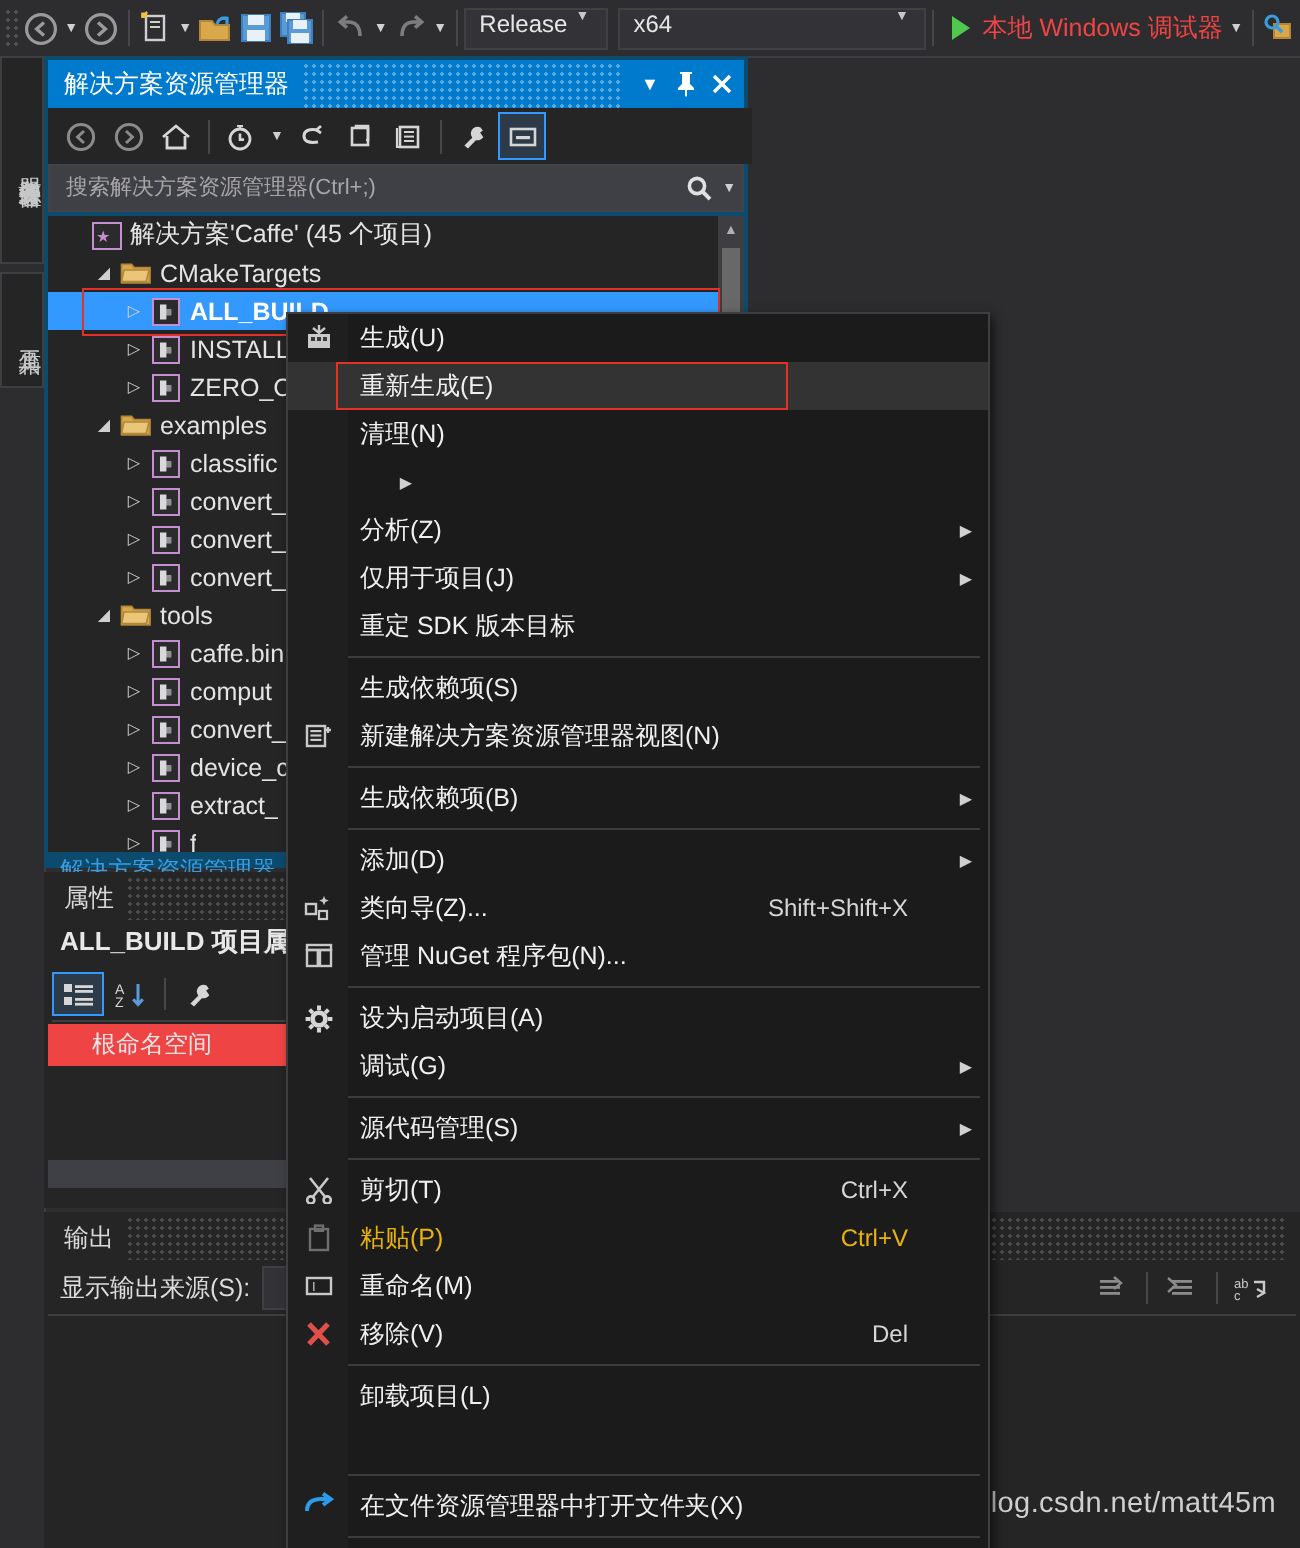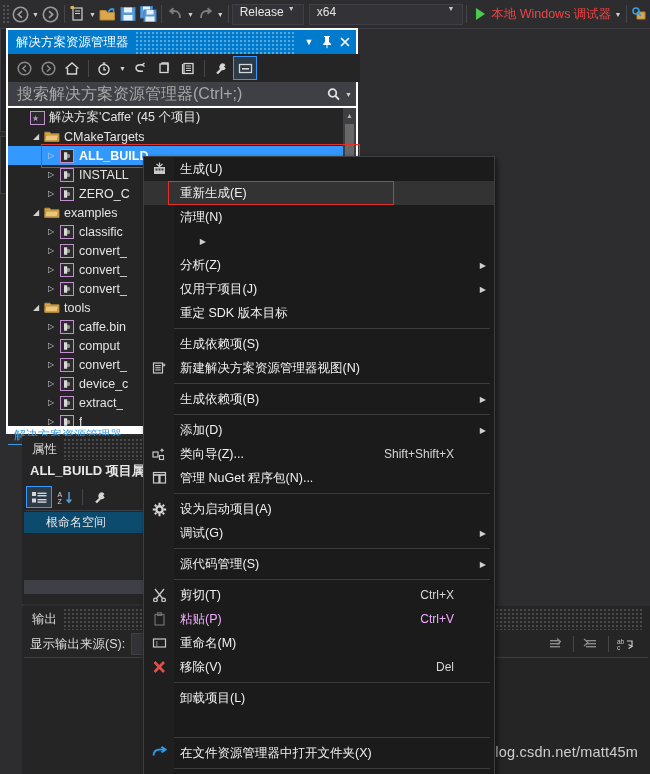--- a/index.html
+++ b/index.html
@@ -46,22 +46,22 @@
   .vtab { position: absolute; left: 0; width: 22px;
     color: #c8c8c8; font-size: 11.5px; letter-spacing: .5px;
     writing-mode: vertical-rl; text-orientation: upright;
     display: flex; align-items: flex-start; justify-content: center;
     background: #252526; border: 1px solid #3e3e42; box-sizing: border-box;
     padding-top: 3px; white-space: nowrap; }
   .vtab-1 { top: 0; height: 104px; }
   .vtab-2 { top: 108px; height: 58px; }
 
   
-  .sepanel { position: absolute; left: 6px; top: 28px; width: 352px; height: 406px;
-    background: #ffffff; }
+  .sepanel { position: absolute; left: 22px; top: 28px; width: 352px; height: 406px;
+    background: #0c4a6e; }
   .se-title {
     position: absolute; left: 2px; top: 2px; width: 348px; height: 24px;
     background: #007acc; display: flex; align-items: center; padding: 0 2px 0 8px;
     box-sizing: border-box;
   }
   .se-title-text { color: #ffffff; font-size: 12.5px; white-space: nowrap; }
   .se-title-dots { flex:1; height: 100%; margin: 0 6px;
     background-image: radial-gradient(#57a8da 1px, transparent 1px);
     background-size: 4px 4px; background-position: 0 9px; }
   .se-tool { width: 18px; height: 22px; display:flex; align-items:center; justify-content:center;
@@ -69,21 +69,21 @@
   .se-toolbar { position: absolute; left: 2px; top: 26px; width: 348px; height: 28px;
     background: #252526; display: flex; align-items: center; padding-left: 4px; }
   .se-tb-btn { width: 24px; height: 24px; display:flex; align-items:center; justify-content:center; }
   .se-tb-btn.sel { border: 1px solid #3399ff; background: #2d3a47; box-sizing: border-box; }
   .se-tb-sep { width: 1px; height: 17px; background: #474749; margin: 0 4px; }
   .se-search { position: absolute; left: 2px; top: 54px; width: 348px; height: 24px;
     background: #3f3f46; border: 1px solid #434346; box-sizing: border-box;
     display: flex; align-items: center; padding: 0 3px 0 8px; }
   .se-search input {
     flex: 1; background: transparent; border: 0; outline: 0;
-    color: #e0e0e0; font-size: 16px; font-family: inherit; padding: 0;
+    color: #e0e0e0; font-size: 11px; font-family: inherit; padding: 0;
   }
   .se-search input::placeholder { color: #a7a7a7; }
 
   
   .se-tree { position: absolute; left: 2px; top: 80px; width: 348px; height: 318px;
     background: #252526; overflow: hidden; }
   .trow { height: 19px; display: flex; align-items: center; white-space: nowrap;
     font-size: 12.5px; color: #e4e4e4; position: relative; }
   .trow.sel { background: #3399ff; color: #ffffff; font-weight: bold; }
   .twist { width: 14px; height: 19px; display: flex; align-items: center; justify-content: center;
@@ -115,21 +115,21 @@
     background-size: 4px 4px; background-position: 0 8px; }
   .pp-sub { position: absolute; left: 8px; top: 26px; color: #e8e8e8;
     font-size: 13px; font-weight: bold; white-space: nowrap; }
   .pp-toolbar { position: absolute; left: 4px; top: 48px; width: 344px; height: 26px;
     display: flex; align-items: center; border-bottom: 1px solid #3e3e42; }
   .pp-tb-btn { width: 26px; height: 22px; display:flex; align-items:center; justify-content:center; }
   .pp-tb-btn.sel { border: 1px solid #3399ff; background: #2d3a47; box-sizing: border-box; }
   .pp-tb-sep { width:1px; height:16px; background:#474749; margin:0 4px; }
   .pp-grid { position: absolute; left: 2px; top: 76px; width: 348px; height: 66px; background:#252526; }
   .pp-row { display:flex; height: 21px; align-items:center; }
-  .pp-row .cell-name { width: 140px; background: #0c4a6e; color:#e6e6e6; font-size:12px;
+  .pp-row .cell-name { width: 140px; background: #ef4444; color:#e6e6e6; font-size:12px;
     padding-left: 22px; box-sizing: border-box; height:21px; display:flex; align-items:center; }
   .pp-row .cell-val { flex:1; background:#252526; height:21px; }
   .pp-foot { position: absolute; left: 2px; top: 144px; width: 348px; height: 14px;
     background: #3f3f46; }
 
   
   .outpanel { position: absolute; left: 22px; top: 606px; width: 628px; height: 168px;
     background: #252526; }
   .out-title { position: absolute; left: 2px; top: 2px; width: 624px; height: 22px;
     display: flex; align-items: center; padding-left: 8px; box-sizing: border-box; }
@@ -165,21 +165,21 @@
     content: ""; position: absolute; left: 24px; right: 100px; top: 0px; bottom: 0px;
     border: 1.5px solid #e33127; pointer-events: none;
   }
   .mi .mi-icon { width: 30px; height: 24px; display:flex; align-items:center; justify-content:center;
     flex: 0 0 30px; position: relative; z-index: 2; }
   .mi .mi-label { flex: 1; padding-left: 6px; white-space: nowrap; position: relative; z-index: 2; }
   .mi .mi-short { color: #d6d6d6; font-size: 12px; padding-right: 14px;
     white-space: nowrap; position: relative; z-index: 2; }
   .mi .mi-sub { width: 18px; text-align: right; padding-right: 8px; color: #d0d0d0;
     font-size: 8px; position: relative; z-index: 2; }
-  .mi.disabled .mi-label, .mi.disabled .mi-short { color: #f0abfc; }
+  .mi.disabled .mi-label, .mi.disabled .mi-short { color: #eab308; }
   .ctx-sep { height: 1px; background: #3c3c3e; margin: 3px 4px 3px 30px; position: relative; z-index:2; }
 
   
   .red-rect { position: absolute; border: 1.5px solid #e33127; pointer-events: none; z-index: 40; }
 </style>
 </head>
 <body>
 
 <div id="root">
 

